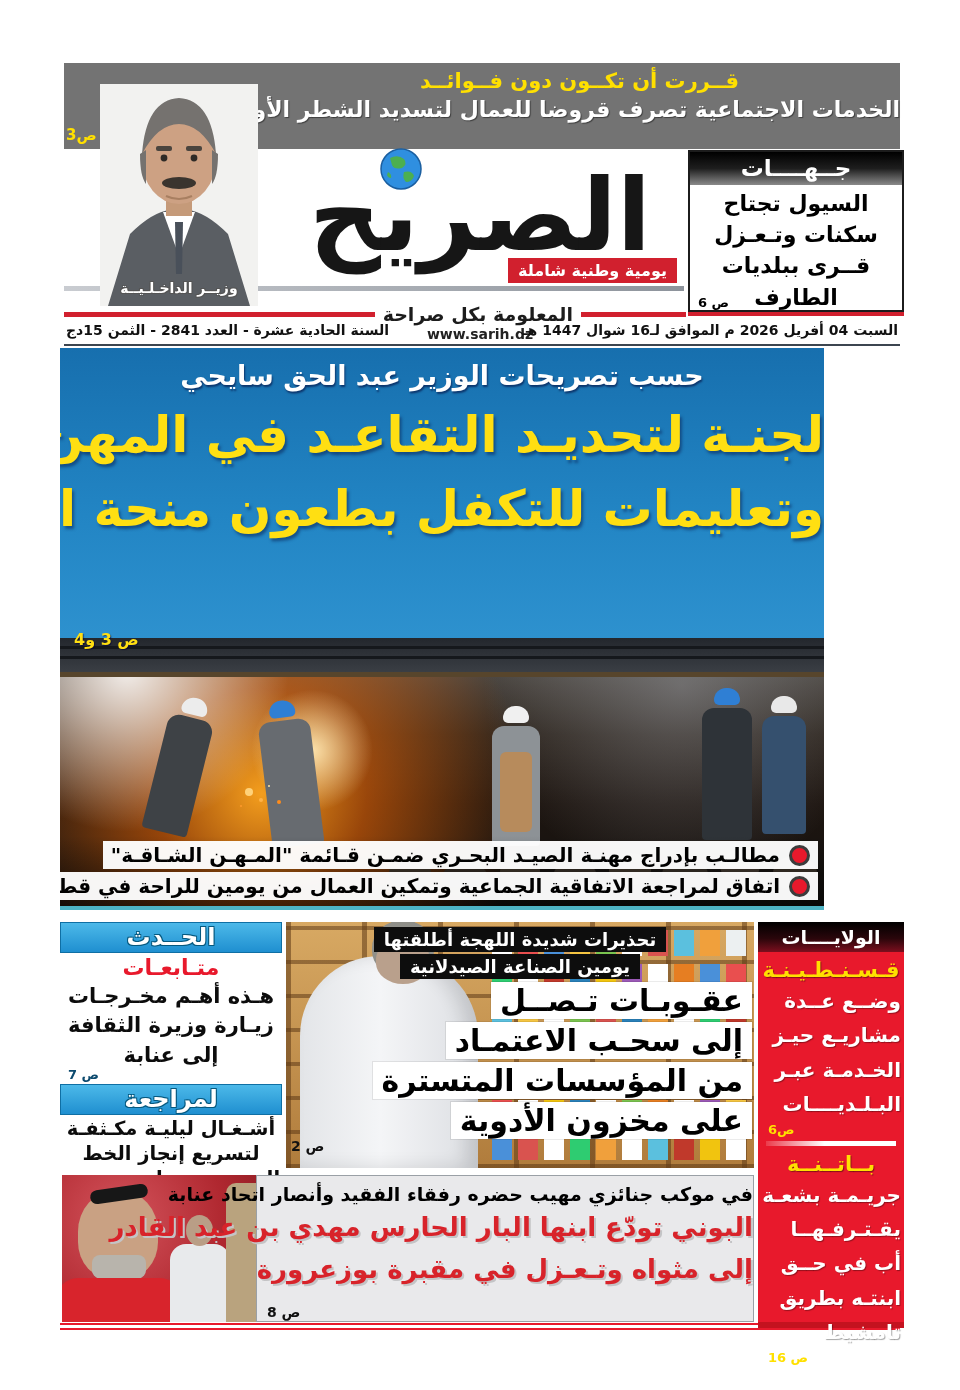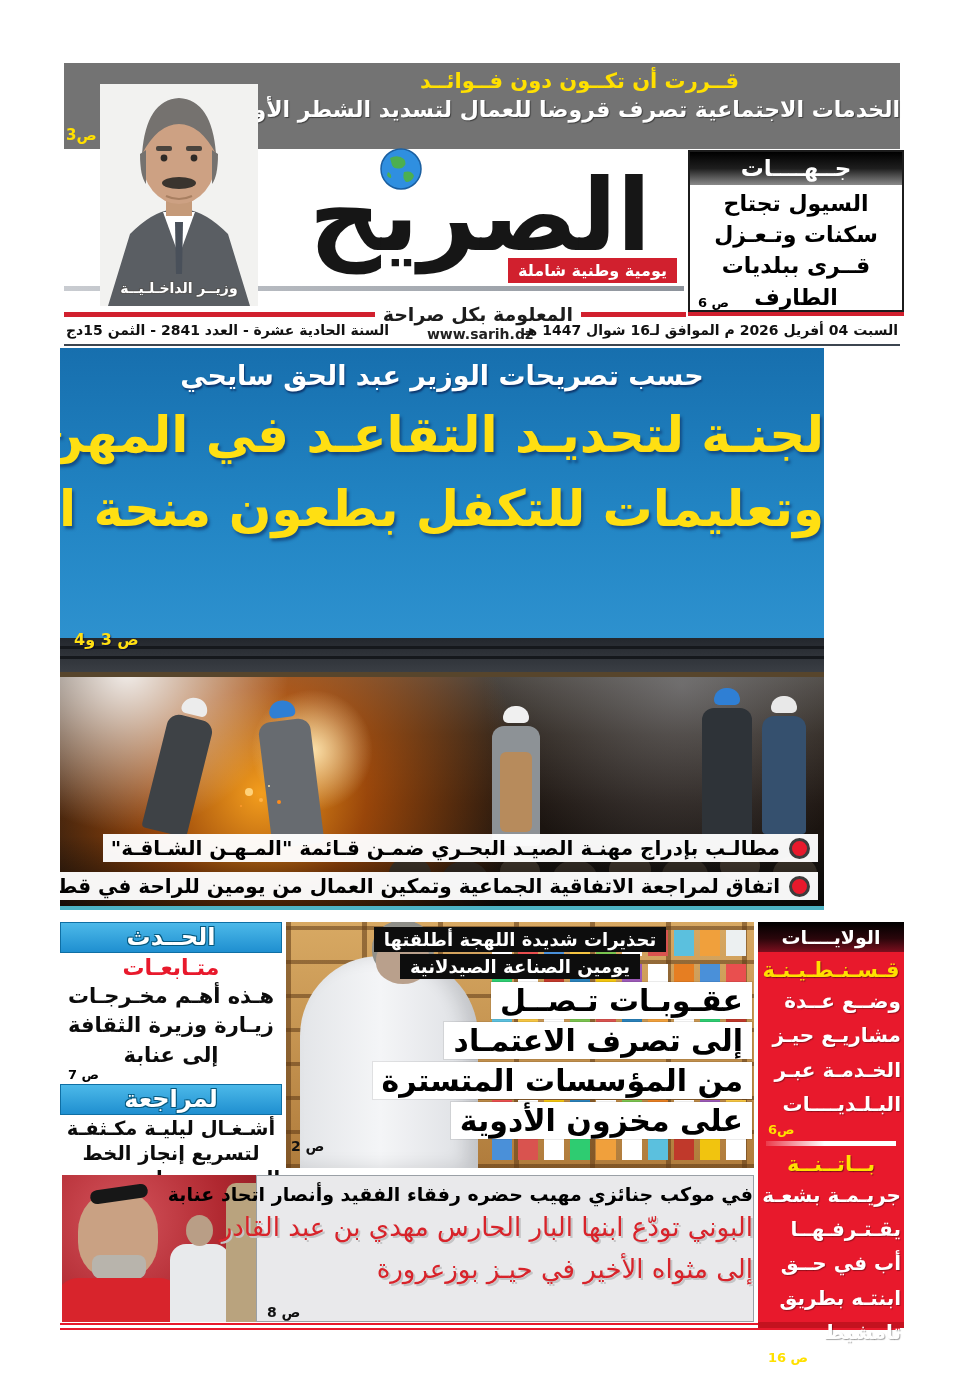--- a/index.html
+++ b/index.html
@@ -70,33 +70,33 @@
   .w3::after{content:"";position:absolute;left:8px;top:26px;width:32px;height:80px;background:#b78b5c;border-radius:6px;}
   .w4{left:642px;top:70px;width:50px;height:132px;background:#2e3338;--helmet:#2f7fd4;}
   .w5{left:702px;top:78px;width:44px;height:118px;background:#35506e;--helmet:#e8e8e8;}
   .molds{position:absolute;bottom:24px;right:30px;width:40px;height:30px;border-radius:50% 50% 45% 45%;background:#4e443a;
     box-shadow:-55px 6px 0 2px #41382e,-110px -2px 0 0 #473d33,-165px 8px 0 3px #3c342b,-220px 2px 0 1px #453b30,
       -275px 10px 0 2px #3a322a,-330px 4px 0 0 #443a2f,-385px 12px 0 3px #382f27,-440px 6px 0 1px #42382d;}
   .sparks{position:absolute;left:185px;top:150px;width:8px;height:8px;border-radius:50%;background:#ffd27a;
     box-shadow:12px 8px 0 -2px #ffb347,-8px 14px 0 -3px #ff9a2b,20px -6px 0 -3px #ffe3a0,30px 10px 0 -2px #ff8c1a;}
   .photo-shade{position:absolute;left:0;right:0;bottom:0;height:70px;background:linear-gradient(180deg,rgba(0,0,0,0),rgba(0,0,0,.55));}
 
-  .lead-bullets{position:absolute;left:0;bottom:6px;width:100%;z-index:5;display:flex;flex-direction:column;align-items:flex-start;gap:10px;padding:0 6px;box-sizing:border-box;}
+  .lead-bullets{position:absolute;left:0;bottom:6px;width:100%;z-index:5;display:flex;flex-direction:column;align-items:flex-start;gap:3px;padding:0 6px;box-sizing:border-box;}
   .bullet{background:rgba(255,255,255,.96);font-size:20px;font-weight:bold;color:#000;padding:2px 8px;display:flex;align-items:center;gap:9px;white-space:nowrap;}
   .bullet-dot{flex:0 0 auto;width:15px;height:15px;border-radius:50%;background:#e8192c;border:3px solid #3c3c3c;}
 
   
   .event-col{position:absolute;left:60px;top:922px;width:222px;height:246px;background:#fff;z-index:2;}
   .col-bar{height:31px;background:linear-gradient(180deg,#4cb9e9,#1f8fd0);border:1px solid #0f6fa4;box-sizing:border-box;
     color:#fff;font-weight:bold;font-size:24px;text-align:center;line-height:29px;
     text-shadow:1px 1px 0 #06597f,-1px 1px 0 #06597f,1px -1px 0 #06597f,-1px -1px 0 #06597f;}
   .followups-label{color:#e8192c;font-size:22px;font-weight:bold;text-align:center;margin:2px 0 0;}
   .col-text{font-size:21px;font-weight:bold;color:#0c0c0c;text-align:center;line-height:1.4;margin-top:2px;}
   .col-text.small{font-size:19.5px;line-height:1.28;}
-  .pageref-sm{font-size:13px;font-weight:bold;text-align:left;padding-left:8px;margin-top:-3px;color:#000000;}
+  .pageref-sm{font-size:13px;font-weight:bold;text-align:left;padding-left:8px;margin-top:-3px;color:#0c4a6e;}
   .col-bar.second{margin-top:2px;}
 
   
   .pharma{position:absolute;left:286px;top:922px;width:468px;height:246px;overflow:hidden;z-index:2;
     background:
       repeating-linear-gradient(90deg, rgba(95,58,22,.55) 0 5px, rgba(0,0,0,0) 5px 76px),
       repeating-linear-gradient(0deg, rgba(85,50,18,.5) 0 4px, rgba(0,0,0,0) 4px 34px),
       linear-gradient(180deg,#d8a963,#b07c3c);}
   .pharma svg.boxes{position:absolute;left:0;top:0;}
   .pharma-man{position:absolute;left:14px;bottom:0;width:178px;height:212px;background:linear-gradient(90deg,#e3e5e8,#f4f5f7 45%,#dcdee2);border-radius:80px 80px 0 0;box-shadow:inset -12px 0 18px rgba(0,0,0,.12);}
@@ -122,21 +122,21 @@
   .fp-head1{position:absolute;left:16px;top:16px;width:80px;height:88px;background:#c9a183;border-radius:46% 46% 42% 42%;}
   .fp-glasses{position:absolute;left:28px;top:12px;width:58px;height:14px;background:#171717;border-radius:7px;transform:rotate(-8deg);}
   .fp-beard{position:absolute;left:30px;top:80px;width:54px;height:28px;background:#b8b4ac;border-radius:8px 8px 45% 45%;}
   .fp-shirt1{position:absolute;left:-6px;bottom:0;width:126px;height:44px;background:#d8242c;border-radius:22px 22px 0 0;}
   .fp-torso2{position:absolute;left:108px;bottom:0;width:60px;height:78px;background:#e8eaec;border-radius:16px 16px 0 0;}
   .fp-head2{position:absolute;left:124px;top:40px;width:27px;height:31px;background:#b99e86;border-radius:50%;}
   .fp-man3{position:absolute;right:0;top:8px;width:32px;height:139px;background:#b9a37e;border-radius:10px 0 0 0;}
 
   .funeral-box{position:absolute;left:256px;top:1175px;width:498px;height:147px;background:#e9e9eb;border:1px solid #9aa0a6;box-sizing:border-box;z-index:3;}
   .funeral-kicker{font-size:19px;font-weight:bold;color:#000;text-align:center;margin-top:7px;white-space:nowrap;}
-  .funeral-headline{color:#d8232a;font-size:26px;font-weight:normal;text-align:right;line-height:1.5;margin-top:3px;white-space:nowrap;text-shadow:2px 2px 0 #c4c4c6;}
+  .funeral-headline{color:#d8232a;font-size:26px;font-weight:bold;text-align:center;line-height:1.5;margin-top:3px;white-space:nowrap;text-shadow:2px 2px 0 #c4c4c6;}
   .funeral-page{position:absolute;left:10px;bottom:1px;font-size:14px;font-weight:bold;color:#111;}
 
   
   .bottom-rule{position:absolute;left:60px;top:1323px;width:840px;height:7px;border-top:2px solid #e8192c;border-bottom:2px solid #e8192c;background:#fff;box-sizing:border-box;z-index:1;}
 </style>
 </head>
 <body>
 
 <div id="page">
 
@@ -321,21 +321,21 @@
     <div class="pharma-man">
       <div class="pharma-hair"></div>
       <div class="pharma-head"></div>
     </div>
     <div class="pharma-kicker">
       <div><span class="kl">تحذيرات شديدة اللهجة أطلقتها</span></div>
       <div><span class="kl">يومين الصناعة الصيدلانية</span></div>
     </div>
     <div class="pharma-headline">
       <div><span class="hl">عقـوبـات تـصــل</span></div>
-      <div><span class="hl">إلى تصرف الاعتمـاد</span></div>
+      <div><span class="hl">إلى سحـب الاعتمـاد</span></div>
       <div><span class="hl">من المؤسسات المتسترة</span></div>
       <div><span class="hl">على مخزون الأدوية</span></div>
     </div>
     <div class="pharma-page">ص 2</div>
   </div>
 
   <div class="wilayas">
     <div class="wilayas-header">الولايــــات</div>
     <div class="city">قـسـنـطـيـنـة</div>
     <div class="wtext">وضــع عــدة مشاريـع حيـز الخـدمـة عبـر البـلـديــــات</div>
@@ -351,19 +351,19 @@
     <div class="fp-glasses"></div>
     <div class="fp-beard"></div>
     <div class="fp-shirt1"></div>
     <div class="fp-torso2"></div>
     <div class="fp-head2"></div>
     <div class="fp-man3"></div>
   </div>
   <div class="funeral-box">
     <div class="funeral-kicker">في موكب جنائزي مهيب حضره رفقاء الفقيد وأنصار اتحاد عنابة</div>
     <div class="funeral-headline">البوني تودّع ابنها البار الحارس مهدي بن عبد القادر</div>
-    <div class="funeral-headline">إلى مثواه الأخير في حيـز بوزعرورة</div>
+    <div class="funeral-headline">إلى مثواه وتـعـزل في مقبرة بوزعرورة</div>
     <div class="funeral-page">ص 8</div>
   </div>
 
   <div class="bottom-rule"></div>
 
 </div>
 
 </body></html>

